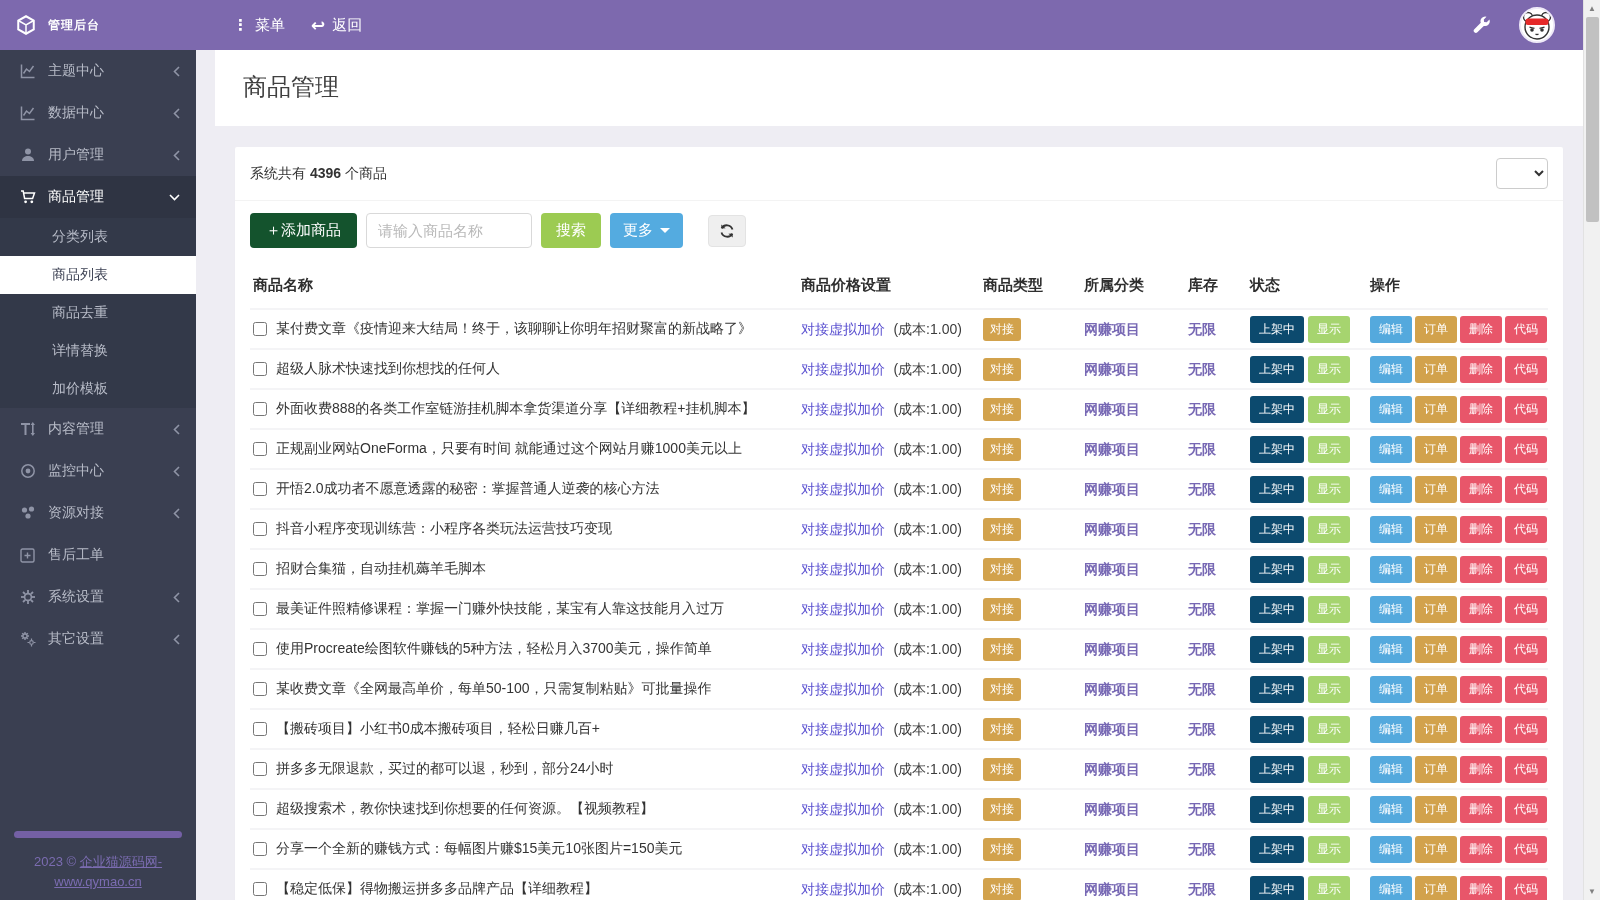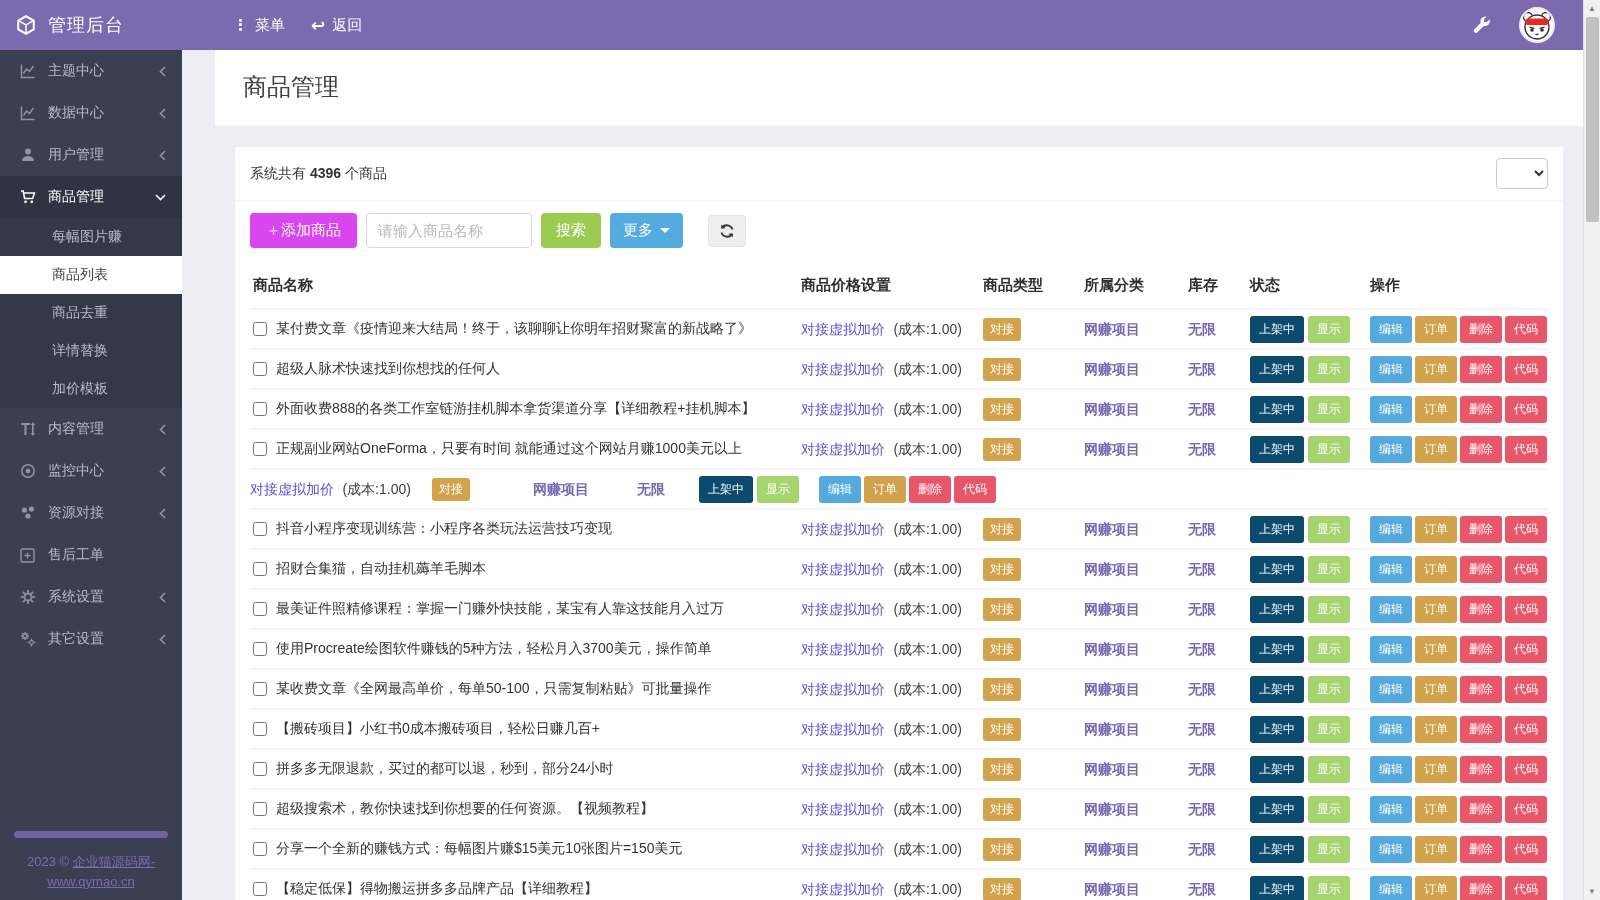--- a/index.html
+++ b/index.html
@@ -12,31 +12,31 @@
   .sb-arrow { height:17px; display:flex; align-items:center; justify-content:center;
     color:#808080; font-size:8px; }
   .sb-arrow.down { position:absolute; bottom:0; left:0; right:0; }
   .sb-thumb { position:absolute; top:17px; left:2px; width:13px; height:205px;
     background:#c1c1c1; border-radius:2px; }
 
   
   .header { position:fixed; top:0; left:0; width:1583px; height:50px;
     background:#7d69ae; display:flex; align-items:center; z-index:40; color:#fff; }
   .brand { width:215px; display:flex; align-items:center; gap:12px; padding-left:16px; }
-  .brand-title { font-size:18px; letter-spacing:1px; }
+  .brand-title { font-size:12px; letter-spacing:1px;font-weight:bold; }
   .topnav { display:flex; align-items:center; gap:26px; margin-left:18px; flex:1; }
   .topnav-item { display:flex; align-items:center; gap:7px; font-size:15px; cursor:pointer; }
   .dots-icon { font-size:15px; font-weight:bold; }
   .back-icon { font-size:17px; font-weight:bold; }
   .header-right { display:flex; align-items:center; gap:28px; padding-right:28px; }
   .avatar { width:36px; height:36px; border-radius:50%; background:#fff; overflow:hidden;
     border:2px solid #efeaf8; }
 
   
-  .sidebar { position:fixed; top:50px; left:0; width:182px; height:850px;
+  .sidebar { position:fixed; top:50px; left:0; width:196px; height:850px;
     background:#3a3f51; color:#b8bcc8; z-index:30; }
   .side-item { display:flex; align-items:center; padding:12px 16px 12px 20px;
     font-size:14px; cursor:pointer; }
   .side-item .icon { width:28px; display:flex; align-items:center; color:#8f94a6; }
   .side-item .lbl { flex:1; }
   .side-item .chev { color:#8f94a6; }
   .side-item.active { background:#2f3443; color:#fff; }
   .submenu { background:#333949; }
   .sub-item { padding:10px 16px 10px 52px; font-size:14px; cursor:pointer; color:#b8bcc8; }
   .sub-item.active { background:#ffffff; color:#3a3f51; }
@@ -56,21 +56,21 @@
   .info-row { display:flex; justify-content:space-between; align-items:center;
     padding:11px 15px; border-bottom:1px solid #f3f3f3; }
   .summary { font-size:14px; color:#333; }
   .summary b { font-weight:bold; }
   .page-size { width:52px; height:31px; border:1px solid #ccc; border-radius:4px;
     font-size:14px; color:#333; padding:0 20px; background:#fff; }
 
   .toolbar { display:flex; align-items:center; padding:12px 15px 14px; gap:9px; }
   .btn { border:none; border-radius:4px; color:#fff; cursor:pointer;
     font-family:inherit; }
-  .btn-add { background:#d946ef; font-size:15px; padding:8px 16px; }
+  .btn-add { background:#14532d; font-size:15px; padding:8px 16px; }
   .search-input { width:166px; height:35px; border:1px solid #d9d9d9; border-radius:4px;
     padding:0 11px; font-size:15px; color:#333; font-family:inherit; }
   .search-input::placeholder { color:#b9b9b9; }
   .btn-search { background:#9ccb52; font-size:15px; padding:8px 15px; }
   .btn-more { background:#54abe0; font-size:15px; padding:8px 13px; display:flex;
     align-items:center; gap:7px; }
   .caret { width:0; height:0; border-left:5px solid transparent; border-right:5px solid transparent;
     border-top:5px solid #fff; display:inline-block; }
   .btn-refresh { background:#efefef; border:1px solid #e3e3e3; border-radius:4px;
     padding:7px 10px; margin-left:16px; cursor:pointer; display:flex; align-items:center; }
@@ -210,21 +210,21 @@
     </span>
     <span class="lbl">商品管理</span>
     <span class="chev">
         <svg width="11" height="7" viewBox="0 0 11 7">
           <path d="M1 1 L5.5 5.5 L10 1" stroke="#fff" stroke-width="1.6" fill="none"></path>
         </svg>
       </span>
   </div>
 
   <div class="submenu">
-    <div class="sub-item">每幅图片赚</div>
+    <div class="sub-item">分类列表</div>
     <div class="sub-item active">商品列表</div>
     <div class="sub-item">商品去重</div>
     <div class="sub-item">详情替换</div>
     <div class="sub-item">加价模板</div>
   </div>
 
 
   <div class="side-item">
     <span class="icon">
       <svg width="16" height="16" viewBox="0 0 16 16">
@@ -521,20 +521,24 @@
     </div>
     <div class="c-actions">
       <button class="sbtn bblue">编辑</button>
       <button class="sbtn btan">订单</button>
       <button class="sbtn bred">删除</button>
       <button class="sbtn bred">代码</button>
     </div>
   </div>
 
   <div class="trow">
+    <div class="c-name">
+      <input type="checkbox" style="">
+      <span class="pname">开悟2.0成功者不愿意透露的秘密：掌握普通人逆袭的核心方法</span>
+    </div>
     <div class="c-price">
       <a class="price-link">对接虚拟加价</a>
       <span class="price-cost">(成本:1.00)</span>
     </div>
     <div class="c-type">
       <span class="badge-tan">对接</span>
     </div>
     <div class="c-cat">
       <a class="purple-link">网赚项目</a>
     </div>

